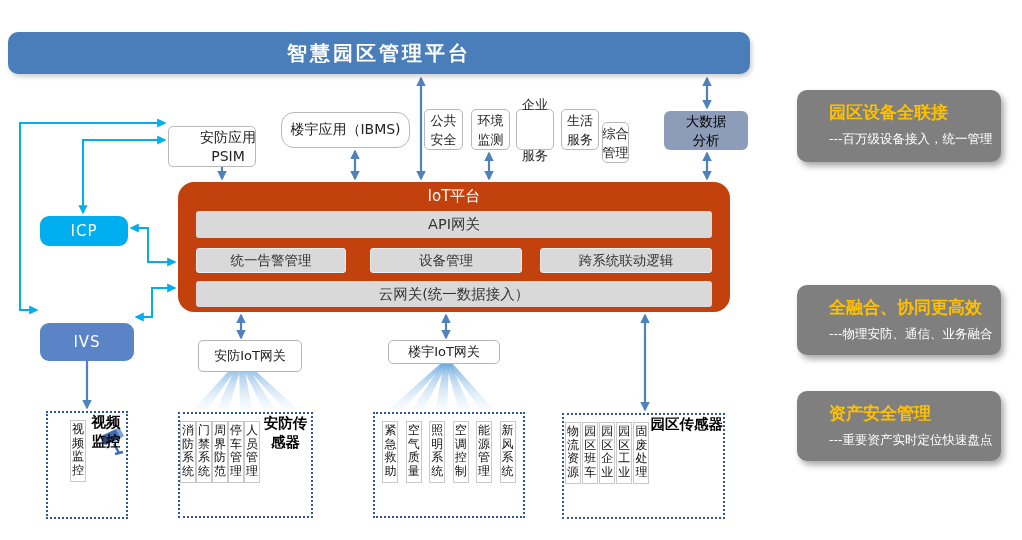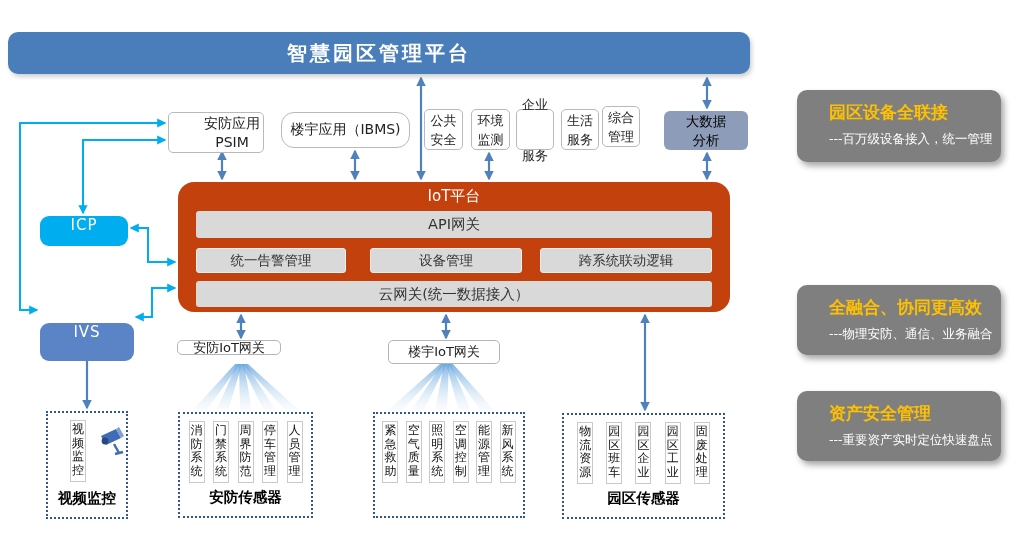--- a/index.html
+++ b/index.html
@@ -29,21 +29,21 @@
   .psim .l { font-size:14px; }
   .ibms { font-size:14px;border-radius:13px; }
   .bigdata {
     background:#8d9cb8; border:none; color:#000000;
     border-radius:6px;
   }
   .bigdata .l { font-size:13.5px; }
 
   
   .sysbox {
-    border-radius:9px; color:#fff; display:flex; align-items:flex-start; justify-content:center;
+    border-radius:9px; color:#fff; display:flex; align-items:center; justify-content:center;
     font-size:15px; letter-spacing:1px;
   }
   .icp { background:#00aeef; }
   .ivs { background:#5b84c6; }
 
   
   .platform {
     background:#c2410c; border-radius:16px;
   }
   .platform-title {
@@ -60,21 +60,21 @@
   
   .gateway {
     background:#ffffff; border:1px solid #b5b5b5; border-radius:5px;
     display:flex; align-items:center; justify-content:center;
     font-size:13px; color:#222; white-space:nowrap;
   }
 
   
   .sensor-box {
     border:2px dotted #2f5597;
-    display:flex; flex-direction:column;
+    display:flex; 
   }
   .cols {
     display:flex; flex-direction:row; justify-content:space-evenly;
     padding-top:7px; flex:1 1 auto;
   }
   .cols.left-align { justify-content:flex-start; padding-left:22px; }
   .vcol {
     width:16px; border:1px solid #c9c9c9; background:#ffffff;
     font-size:12px; line-height:13.5px; text-align:center;
     word-break:break-all; padding:2px 1px; color:#111;
@@ -160,21 +160,21 @@
       <circle cx="7" cy="13" r="3.4" fill="#27497f"></circle>
       <path d="M16,16 l5,9" stroke="#3f6cb5" stroke-width="2.4" fill="none"></path>
       <path d="M17,26 l8,-2" stroke="#3f6cb5" stroke-width="2.4" fill="none"></path>
     </g>
   </svg>
 
   <div class="abs banner" style="left:8px;top:32px;width:742px;height:42px;">
     <span>智慧园区管理平台</span>
   </div>
 
-  <div class="abs app-box psim" style="left:168px;top:112px;width:96px;height:41px;padding-left:32px;">
+  <div class="abs app-box psim" style="left:168px;top:126px;width:88px;height:41px;padding-left:32px;">
     <span class="l">安防应用</span>
     <span class="l">PSIM</span>
   </div>
   <div class="abs app-box ibms" style="left:281px;top:112px;width:129px;height:36px;">
     <span>楼宇应用（IBMS)</span>
   </div>
 
   <div class="abs app-box" style="left:424px;top:109px;width:39px;height:41px;">
     <span class="l">公共</span>
     <span class="l">安全</span>
@@ -184,21 +184,21 @@
     <span class="l">监测</span>
   </div>
   <div class="abs app-box" style="left:516px;top:109px;width:38px;height:41px;gap:32px;">
     <span class="l">企业</span>
     <span class="l">服务</span>
   </div>
   <div class="abs app-box" style="left:561px;top:109px;width:38px;height:41px;">
     <span class="l">生活</span>
     <span class="l">服务</span>
   </div>
-  <div class="abs app-box" style="left:602px;top:106px;width:38px;height:41px;">
+  <div class="abs app-box" style="left:602px;top:122px;width:27px;height:41px;">
     <span class="l">综合</span>
     <span class="l">管理</span>
   </div>
 
   <div class="abs app-box bigdata" style="left:664px;top:111px;width:84px;height:39px;">
     <span class="l">大数据</span>
     <span class="l">分析</span>
   </div>
 
   <div class="abs sysbox icp" style="left:40px;top:216px;width:88px;height:30px;">
@@ -210,21 +210,21 @@
 
   <div class="abs platform" style="left:178px;top:182px;width:552px;height:130px;">
     <div class="platform-title">IoT平台</div>
     <div class="pbar" style="left:18px;top:29px;width:516px;height:27px;">API网关</div>
     <div class="pmod" style="left:18px;top:66px;width:150px;height:25px;">统一告警管理</div>
     <div class="pmod" style="left:192px;top:66px;width:152px;height:25px;">设备管理</div>
     <div class="pmod" style="left:362px;top:66px;width:172px;height:25px;">跨系统联动逻辑</div>
     <div class="pbar" style="left:18px;top:99px;width:516px;height:26px;">云网关(统一数据接入）</div>
   </div>
 
-  <div class="abs gateway" style="left:177px;top:340px;width:104px;height:15px;">安防IoT网关</div>
+  <div class="abs gateway" style="left:198px;top:340px;width:104px;height:32px;">安防IoT网关</div>
   <div class="abs gateway" style="left:388px;top:340px;width:112px;height:24px;">楼宇IoT网关</div>
 
   <div class="abs sensor-box" style="left:46px;top:411px;width:82px;height:108px;">
     <div class="cols left-align">
       <div class="vcol">视频监控</div>
     </div>
     <div class="sensor-label">视频监控</div>
   </div>
 
   <div class="abs sensor-box" style="left:178px;top:412px;width:135px;height:106px;">

